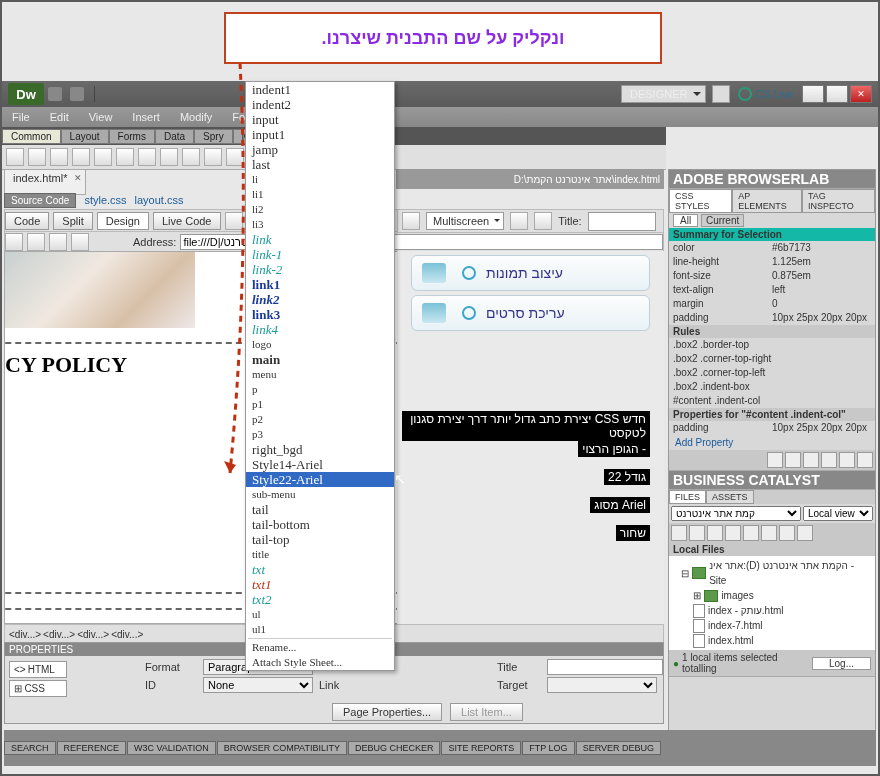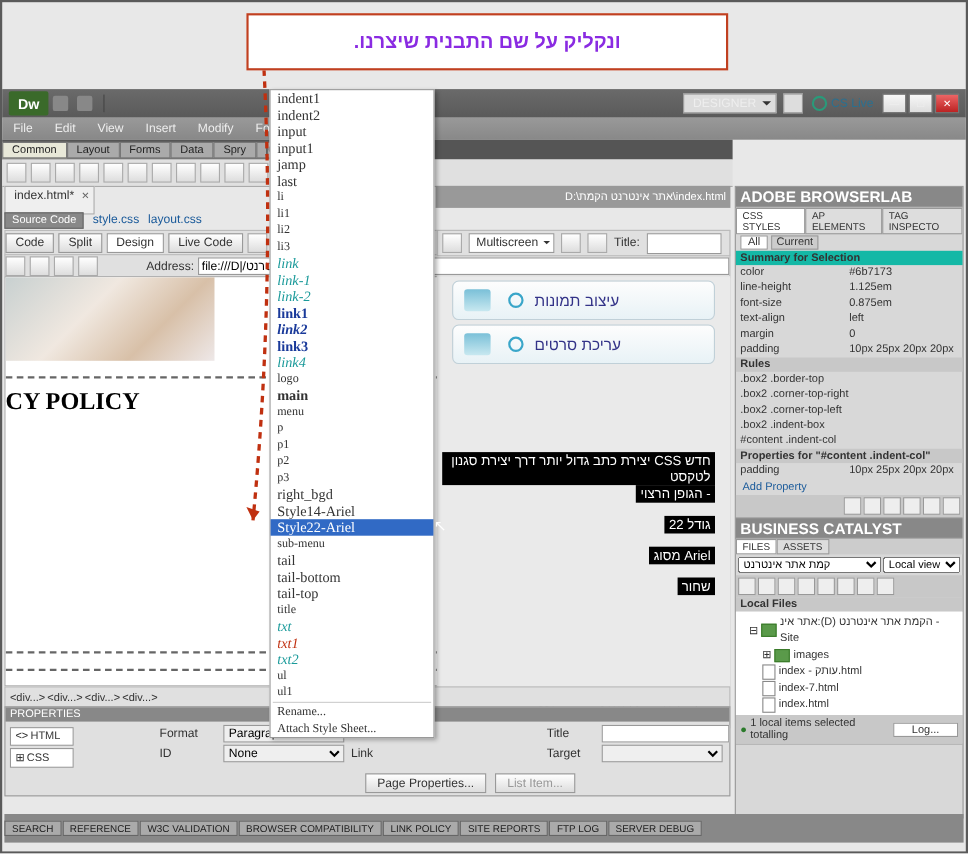--- a/index.html
+++ b/index.html
@@ -103,21 +103,21 @@
 .rpanel .row .v{flex:1}
 .rpanel .add{color:#1a5a9a;padding:2px 6px}
 .rpanel .btnrow{display:flex;gap:2px;padding:2px;background:#c8c8c8;justify-content:flex-end}
 .rpanel .btnrow .i{width:14px;height:14px;border:1px solid #999;background:#eee}
 .rpanel .filestree{padding:2px 4px;background:#fff;height:90px;overflow:hidden}
 .rpanel .fileitem{display:flex;align-items:center;gap:3px;padding-left:8px;line-height:15px}
 .rpanel .fileitem.ind1{padding-left:20px}
 .rpanel .folder{width:12px;height:10px;background:#5a9a4a;border:1px solid #3a7a2a}
 .rpanel .file{width:10px;height:12px;background:#fff;border:1px solid #888}
 
-.bottombar{position:absolute;bottom:8px;left:2px;right:2px;height:26px;background:#888;display:flex;align-items:center;font-size:9px;color:#eee}
+.bottombar{position:absolute;bottom:8px;left:2px;right:2px;height:36px;background:#888;display:flex;align-items:center;font-size:9px;color:#eee}
 .bottombar .t{padding:1px 6px;border:1px solid #666;background:#aaa;color:#222;margin-right:1px}
 </style>
 </head>
 <body>
 
 <div class="screen">
 
 <div class="callout">
   <span>ונקליק על שם התבנית שיצרנו.</span>
 </div>
@@ -456,19 +456,19 @@
       <span style="border:1px solid #999;background:#fff;padding:0 16px">Log...</span>
     </div>
   </div>
 </div>
 
 <div class="bottombar" id="bottombar">
       <span class="t">SEARCH</span>
       <span class="t">REFERENCE</span>
       <span class="t">W3C VALIDATION</span>
       <span class="t">BROWSER COMPATIBILITY</span>
-      <span class="t">LINK POLICY</span>
+      <span class="t">DEBUG CHECKER</span>
       <span class="t">SITE REPORTS</span>
       <span class="t">FTP LOG</span>
       <span class="t">SERVER DEBUG</span>
     </div>
 
 </div>
 
 </body></html>

